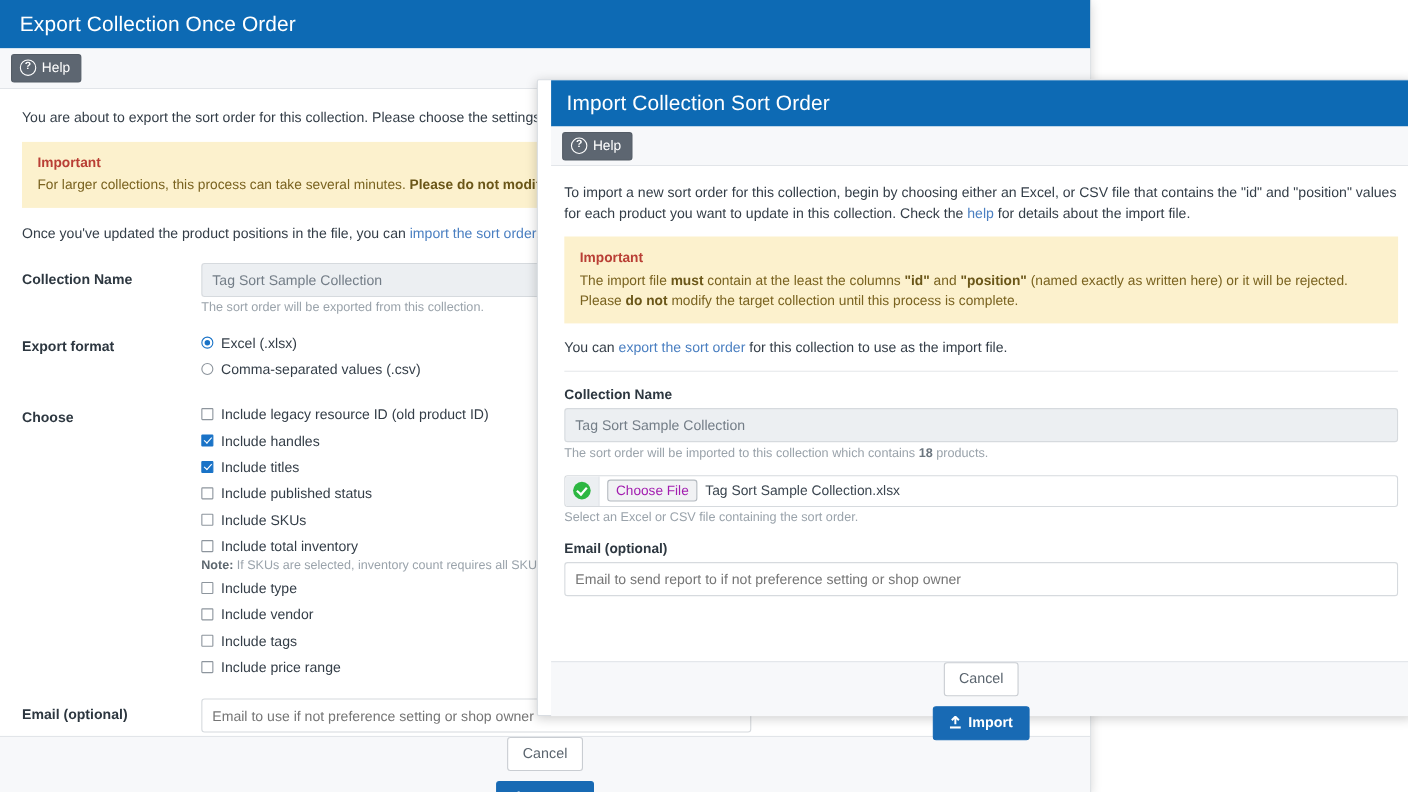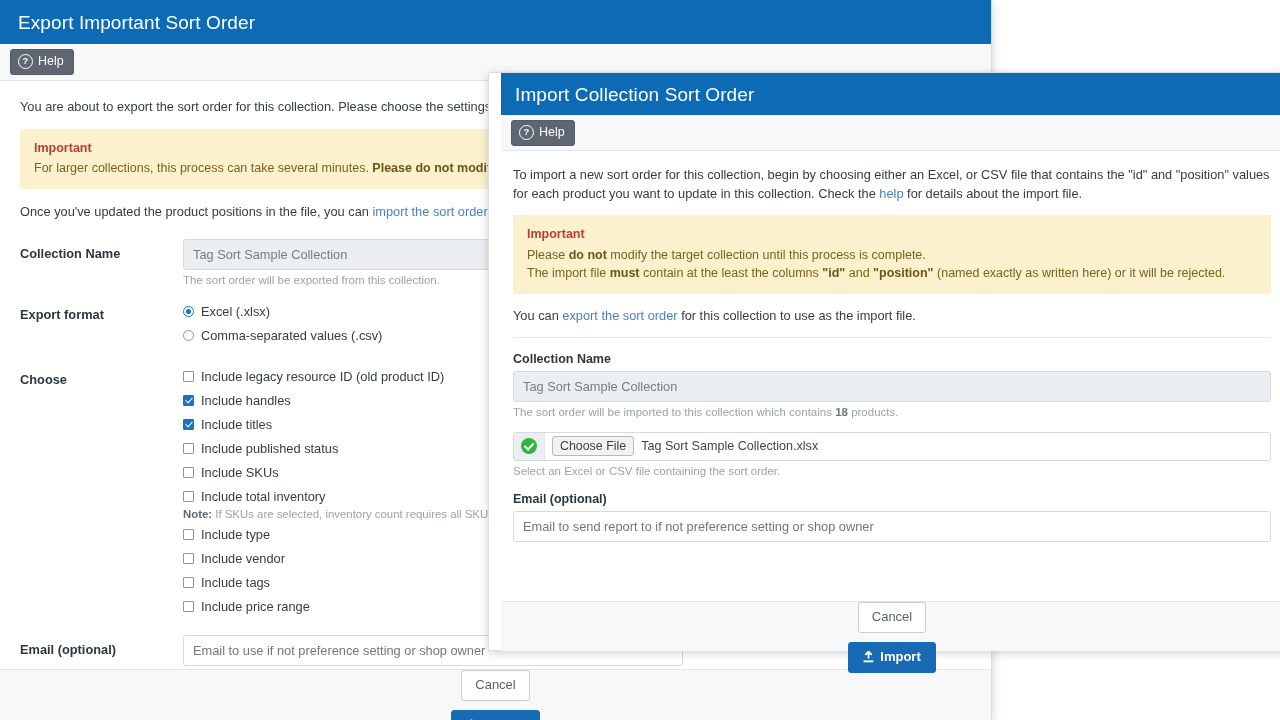--- a/index.html
+++ b/index.html
@@ -275,35 +275,35 @@
     width: 4px; height: 7px;
     border: solid #ffffff;
     border-width: 0 2px 2px 0;
     transform: rotate(42deg);
   }
   .choose-file-btn {
     border: 1px solid #b4bac0;
     background: #f1f2f4;
     border-radius: 3px;
     font-size: 12.4px;
-    color: #404040;
+    color: #a21caf;
     padding: 2px 7px;
     margin: 0 7px;
     flex: none;
     cursor: pointer;
   }
   .file-name { font-size: 12.6px; color: #3c4650; }
 </style>
 </head>
 <body>
 
 <div class="modal" id="export-dialog">
 
   <div class="modal-header">
-    <span class="modal-title">Export Important Sort Order</span>
+    <span class="modal-title">Export Collection Once Order</span>
   </div>
 
   <div class="modal-subbar">
     <span class="help-btn">
       <span class="qmark">?</span>
       <span>Help</span>
     </span>
   </div>
 
   <div class="modal-body">
@@ -431,24 +431,24 @@
 
   <div class="modal-body">
 
     <div class="para" style="margin-bottom:12px;">
       <span>To import a new sort order for this collection, begin by choosing either an Excel, or CSV file that contains the "id" and "position" values for each product you want to update in this collection. Check the </span><a class="link">help</a><span> for details about the import file.</span>
     </div>
 
     <div class="notice" style="margin-bottom:12px;">
       <div class="notice-title">Important</div>
       <div>
+        <span>The import file </span><b>must</b><span> contain at the least the columns </span><b>"id"</b><span> and </span><b>"position"</b><span> (named exactly as written here) or it will be rejected.</span>
+      </div>
+      <div>
         <span>Please </span><b>do not</b><span> modify the target collection until this process is complete.</span>
-      </div>
-      <div>
-        <span>The import file </span><b>must</b><span> contain at the least the columns </span><b>"id"</b><span> and </span><b>"position"</b><span> (named exactly as written here) or it will be rejected.</span>
       </div>
     </div>
 
     <div class="para">
       <span>You can </span><a class="link">export the sort order</a><span> for this collection to use as the import file.</span>
     </div>
 
     <div class="divider"></div>
 
     <div style="margin-top:14px;">

